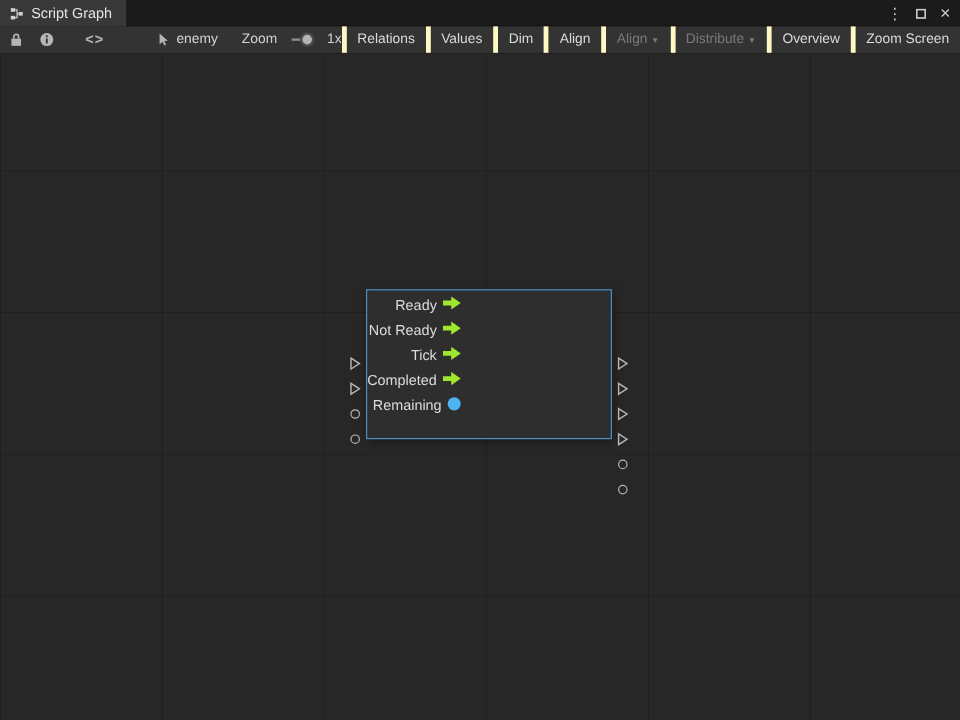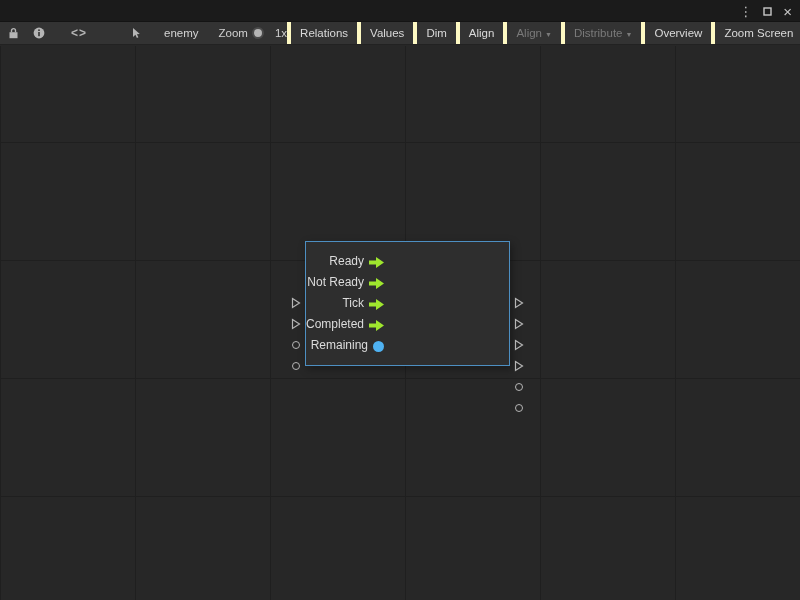--- a/index.html
+++ b/index.html
@@ -14,21 +14,21 @@
   .win-controls{position:absolute;right:8px;top:0;height:22px;display:flex;align-items:center;gap:11px;color:#c6c6c6}
   .win-controls .glyph{font-size:13px;line-height:1;cursor:default}
 
   
   #toolbar{position:absolute;top:22px;left:0;right:0;height:23px;background:#333;border-bottom:1px solid #222;
     display:flex;align-items:center;font-size:11.5px;color:#cfcfcf;padding-left:8px}
   .tico{display:flex;align-items:center;justify-content:center}
   #lock-ico{margin-right:14px}
   #info-ico{margin-right:26px}
   #code-ico{margin-right:44px;color:#b5b5b5;font-weight:bold;font-size:12px;letter-spacing:1px}
-  #graph-sel{display:flex;align-items:flex-start;gap:22px;color:#d4d4d4}
+  #graph-sel{display:flex;align-items:flex-start;gap:5px;color:#d4d4d4}
   #zoom-label{margin-left:20px;color:#d0d0d0}
   .slider{position:relative;width:88px;height:2px;background:#8d8d8d;margin-left:12px}
   .slider .handle{position:absolute;right:-4px;top:-5px;width:12px;height:12px;border-radius:50%;
     background:#b4b4b4;border:2px solid #4a4a4a}
   #zoom-val{margin-left:15px;color:#d0d0d0}
   #tb-buttons{margin-left:auto;display:flex;height:100%;align-items:stretch}
   .tb-btn{display:flex;align-items:center;gap:3px;padding:0 9px;border-left:4px solid #fef9c3;color:#dadada;cursor:default;white-space:nowrap}
   .tb-btn.disabled{color:#7a7a7a}
   .tb-btn .dd{font-size:7px;transform:translateY(1px)}
 
@@ -45,33 +45,42 @@
   .gcell{height:21px;display:flex;align-items:center;justify-content:center}
   .node{width:205px;border:1px solid var(--sel);background:rgba(46,46,46,.97);
     box-shadow:2px 3px 8px rgba(0,0,0,.35)}
   .node-header{height:45px;background:#3a3a3a;border-bottom:1px solid #2a2a2a;display:flex;align-items:center;
     gap:9px;padding:0 10px;font-size:13px;color:#ececec}
   .node-icon{width:26px;height:26px;border-radius:4px;background:#22272b;display:flex;align-items:center;justify-content:center;flex:none}
   .node-icon svg *{stroke:var(--accent);fill:none}
   .node-body{display:flex;justify-content:space-between;padding:5px 0 13px}
   .col{display:flex;flex-direction:column}
   .col.outputs{align-items:flex-end}
-  .port-row{height:21px;display:flex;align-items:flex-end;gap:5px;font-size:12px;color:#dcdcdc;white-space:nowrap}
+  .port-row{height:21px;display:flex;align-items:flex-start;gap:5px;font-size:12px;color:#dcdcdc;white-space:nowrap}
   .port-row.in{padding-left:7px}
   .port-row.out{padding-right:7px;justify-content:flex-end}
   .dot{width:11px;height:11px;border-radius:50%;display:inline-block;flex:none}
   .value-box{min-width:16px;height:15px;border:1px solid #9a9a9a;background:#1d1d1d;color:#eee;font-size:11px;
     display:inline-flex;align-items:center;justify-content:center;padding:0 2px;margin-left:2px}
   .checkbox{width:12px;height:12px;border:1px solid #8f8f8f;background:#262626;display:inline-block;margin-left:2px}
   .ring{width:8px;height:8px;border:1.5px solid var(--conn);border-radius:50%;display:inline-block}
 </style>
 </head>
 <body>
 
 <div id="titlebar">
+  <div class="tab">
+    <svg width="12" height="11" viewBox="0 0 12 11">
+      <rect x="1" y="0.8" width="3.6" height="3" fill="#cfcfcf"></rect>
+      <rect x="1" y="7.2" width="3.6" height="3" fill="#cfcfcf"></rect>
+      <rect x="7.4" y="4" width="3.6" height="3" fill="#cfcfcf"></rect>
+      <path d="M4.6 2.3 H6.2 V5.5 H7.4 M4.6 8.7 H6.2 V5.5" stroke="#cfcfcf" fill="none"></path>
+    </svg>
+    <span>Script Graph</span>
+  </div>
   <div class="win-controls">
     <span class="glyph">⋮</span>
     <svg width="9" height="9">
       <rect x="1" y="1" width="7" height="7" fill="none" stroke="#c8c8c8" stroke-width="1.4"></rect>
     </svg>
     <span class="glyph" style="font-size:15px">×</span>
   </div>
 </div>
 
 <div id="toolbar">

